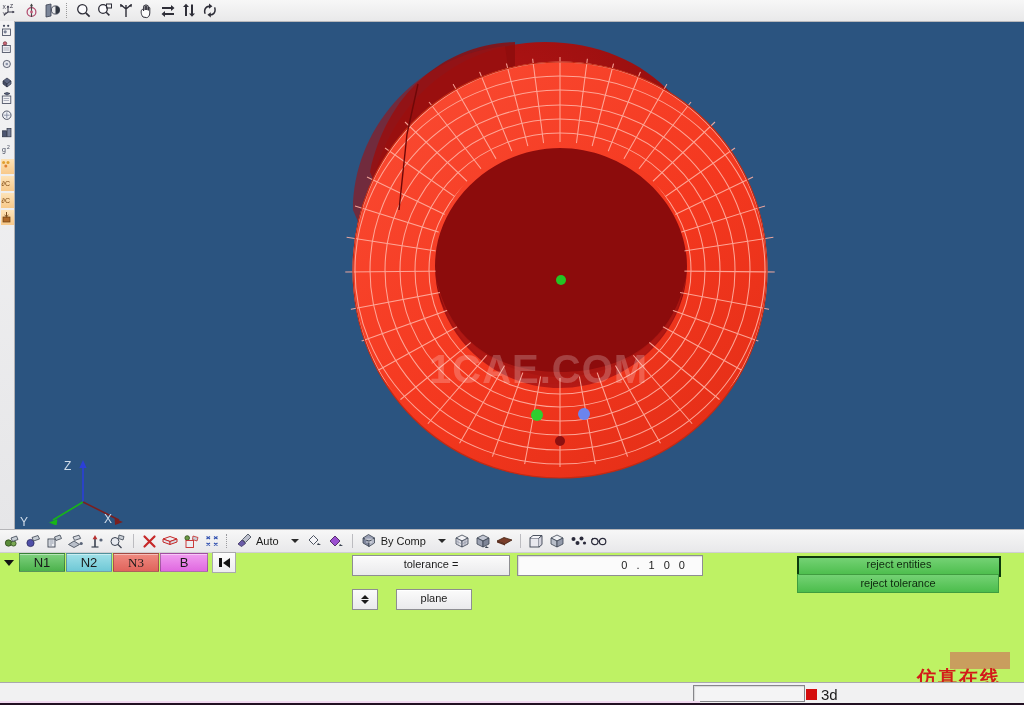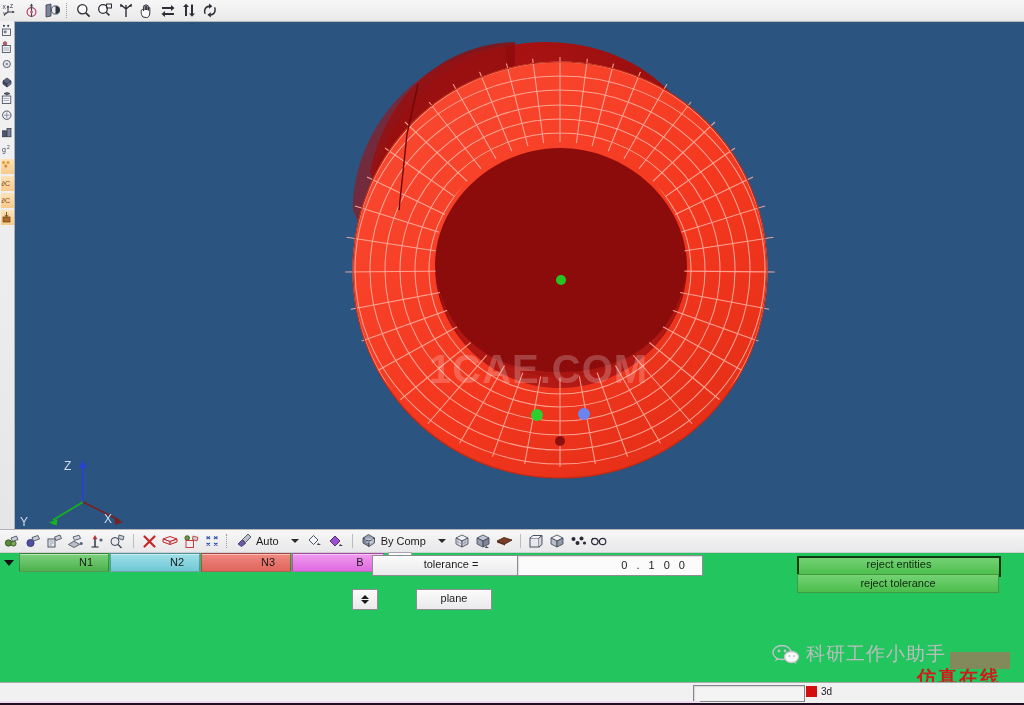--- a/index.html
+++ b/index.html
@@ -53,21 +53,21 @@
     pointer-events:none;user-select:none;
   }
   .axis-label{
     position:absolute;font-size:12px;font-family:"Liberation Sans",sans-serif;
     color:#cfdbe8;pointer-events:none;
   }
 
   
   #bottom-panel{
     position:absolute;left:0;top:529px;width:1024px;height:152px;
-    background:#22c55e;border-top:1px solid #b5b5b8;
+    background:#bef264;border-top:1px solid #b5b5b8;
   }
   #entity-toolbar{
     position:absolute;left:0;top:0;width:1024px;height:22px;
     background:linear-gradient(#f7f7f7,#e8e8ea);
     border-bottom:1px solid #cfcfd2;
     display:flex;align-items:center;padding-left:2px;
   }
   .et-icon{width:19px;height:19px;margin:0 1px;
     display:flex;align-items:center;justify-content:center;position:relative;}
   .et-sep{width:1px;height:14px;margin:0 5px;background:#bcbcc0;}
@@ -88,49 +88,47 @@
     position:absolute;left:0;top:23px;width:1024px;height:19px;
     display:flex;align-items:center;
   }
   .sel-arrow{
     width:0;height:0;margin:0 5px 0 4px;
     border-left:5px solid transparent;border-right:5px solid transparent;
     border-top:6px solid #141414;
   }
   .nbtn{
     width:44px;height:17px;line-height:17px;text-align:center;
-    font-size:11px;color:#1a1a1a;
+    font-size:13px;color:#1a1a1a;
     border:1px solid rgba(0,0,0,0.28);
     box-shadow:inset 0 1px 0 rgba(255,255,255,0.45);
     margin-right:1px;
-    padding-left:44px;
   }
   .nbtn.n1{background:linear-gradient(#7ed07e,#4cb24c);}
   .nbtn.n2{background:linear-gradient(#9fe0e8,#6fc8d6);}
-  .nbtn.n3{background:linear-gradient(#ef8a80,#e0645c);}
+  .nbtn.n3{background:linear-gradient(#ef8a80,#e0645c);font-family:Liberation Serif, serif;}
   .nbtn.b {background:linear-gradient(#f09cf0,#e069e0);width:46px;}
   .rew{
     width:22px;height:19px;display:flex;align-items:center;justify-content:center;
     background:linear-gradient(#fdfdfd,#ededef);
     border:1px solid #a9a9ad;margin-left:3px;
   }
   .rew-glyph{display:flex;align-items:center;}
   .rew-bar{width:3px;height:9px;background:#141414;margin-right:1px;}
   .rew-tri{width:0;height:0;border-top:5px solid transparent;
     border-bottom:5px solid transparent;border-right:7px solid #141414;}
 
   
   .pbtn{
     position:absolute;
     background:linear-gradient(#fbfbfb,#eaeaec);
     border:1px solid #8e8e92;
     font-size:11px;color:#1c1c1c;
     text-align:center;line-height:17px;height:19px;
     box-shadow:inset 0 1px 0 #fff;
-    margin-left:20px;
   }
   .pfield{
     position:absolute;height:19px;
     background:#fbfbfb;border:1px solid #8e8e92;
     box-shadow:inset 1px 1px 1px rgba(0,0,0,0.12);
     font-size:11px;color:#1c1c1c;
     text-align:right;line-height:19px;
     padding-right:14px;letter-spacing:3px;
   }
   .spinner{
@@ -185,21 +183,21 @@
     display:flex;align-items:center;
   }
   #status-field{
     position:absolute;left:693px;top:685px;width:110px;height:15px;
     background:#f4f4f5;border:1px solid #86868a;
     box-shadow:inset 1px 1px 1px rgba(0,0,0,0.12);
   }
   #mode-wrap{position:absolute;left:806px;top:686px;
     display:flex;align-items:center;}
   #mode-swatch{width:11px;height:11px;background:#d40d0d;margin-right:4px;}
-  #mode-text{font-size:10px;color:#1b1b1b;}
+  #mode-text{font-size:15px;color:#1b1b1b;}
   #bottom-edge{position:absolute;left:0;top:703px;width:1024px;height:2px;
     background:#221022;}
   #pink-edge{position:absolute;left:0;top:701px;width:700px;height:2px;
     background:#f0d8ef;}
 </style>
 </head>
 <body>
 
 <div id="app">
 
@@ -730,35 +728,20 @@
     <div class="spinner" style="left:352px;top:59px;">
       <span class="sp-up"></span>
       <span class="sp-dn"></span>
     </div>
     <div class="pbtn" style="left:396px;top:59px;width:74px;">plane</div>
 
     <div class="gbtn active" style="left:797px;top:26px;width:200px;">reject entities</div>
     <div class="gbtn plain" style="left:797px;top:44px;width:200px;">reject tolerance</div>
   </div>
 
-  <div id="wx-mark">
-    <span id="wx-bubble">
-      <svg width="28" height="19" viewBox="0 0 28 19">
-        <ellipse cx="10" cy="7.5" rx="9" ry="7" fill="none" stroke="#c4c4c6" stroke-width="1.4"></ellipse>
-        <path d="M5 13 l-2.5 3.5 l4.5 -2.2 z" fill="#c4c4c6"></path>
-        <circle cx="7" cy="6" r="1.4" fill="#c4c4c6"></circle>
-        <circle cx="13" cy="6" r="1.4" fill="#c4c4c6"></circle>
-        <ellipse cx="19.5" cy="12" rx="7" ry="5.5" fill="#fafafa" stroke="#c4c4c6" stroke-width="1.3"></ellipse>
-        <path d="M23 16.5 l2.2 2.6 l-3.6 -1.6 z" fill="#c4c4c6"></path>
-        <circle cx="17.5" cy="11" r="1.1" fill="#c4c4c6"></circle>
-        <circle cx="22" cy="11" r="1.1" fill="#c4c4c6"></circle>
-      </svg>
-    </span>
-    <span id="wx-text">科研工作小助手</span>
-  </div>
 
   <div id="red-blob"></div>
   <div id="cn-mark">仿真在线</div>
   <div id="cn-url">www.1CAE.com</div>
 
   <div id="status-bar"></div>
   <div id="status-field"></div>
   <div id="mode-wrap">
     <span id="mode-swatch"></span>
     <span id="mode-text">3d</span>

